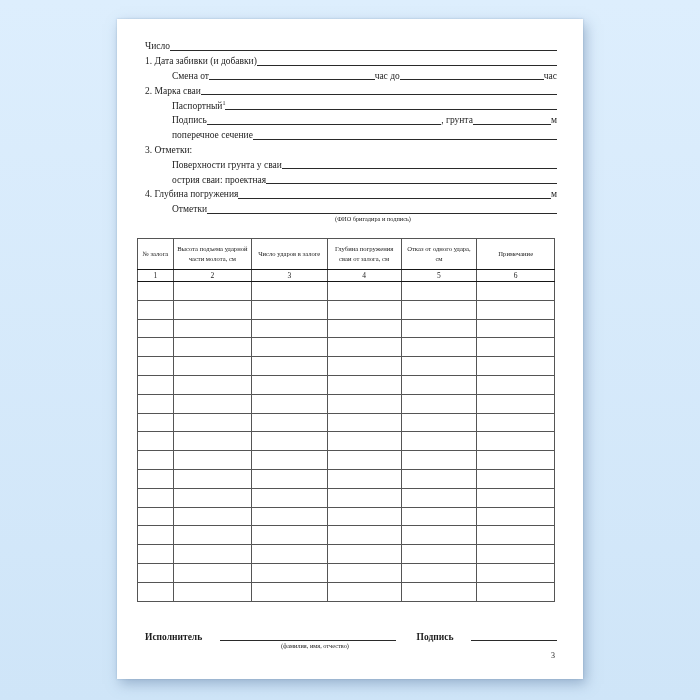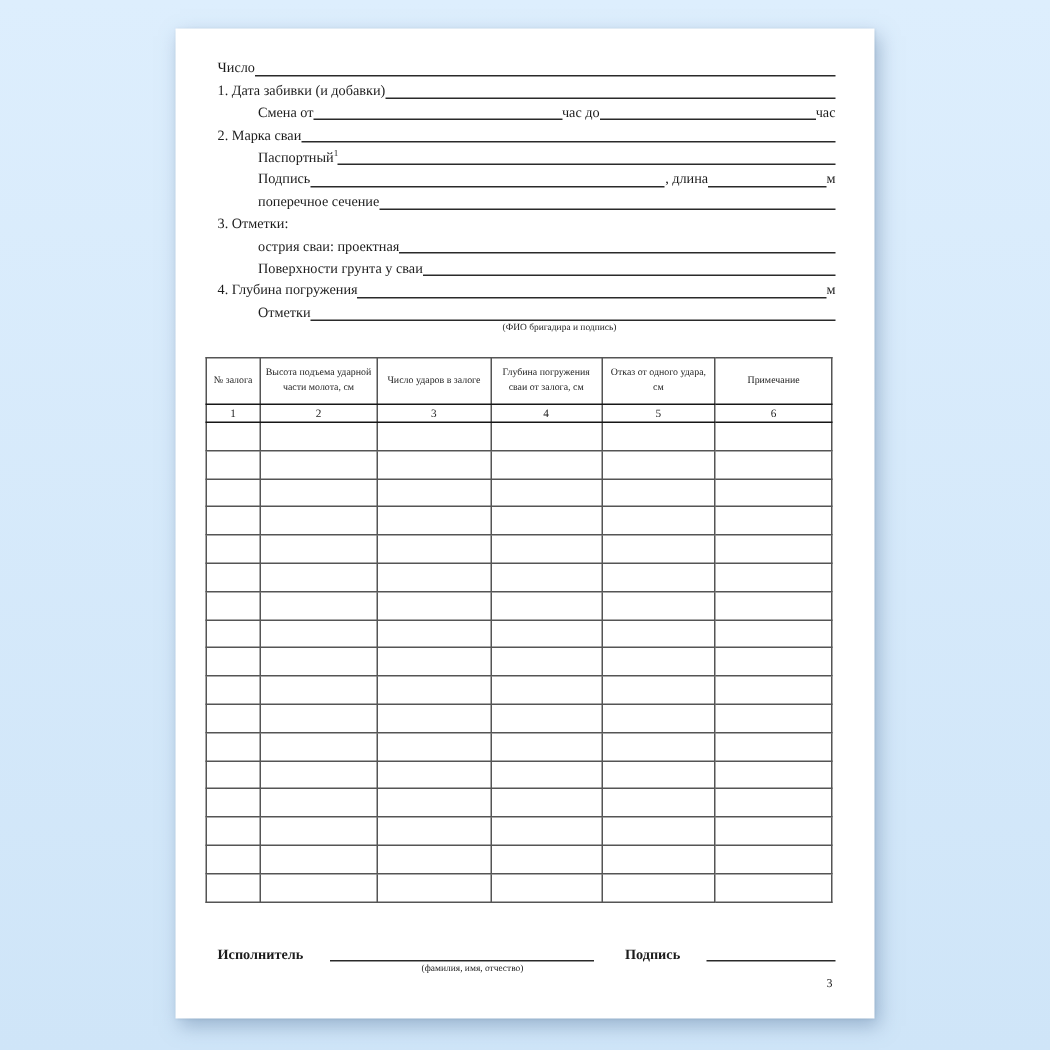--- a/index.html
+++ b/index.html
@@ -73,37 +73,37 @@
         <span class="lbl">2. Марка сваи</span>
         <span class="fill"></span>
       </div>
       <div class="form-line indent">
         <span class="lbl"><span>Паспортный</span><sup>1</sup></span>
         <span class="fill"></span>
       </div>
       <div class="form-line indent">
         <span class="lbl">Подпись</span>
         <span class="fill f3"></span>
-        <span class="lbl">, длина</span>
+        <span class="lbl">, грунта</span>
         <span class="fill"></span>
         <span class="lbl">м</span>
       </div>
       <div class="form-line indent">
         <span class="lbl">поперечное сечение</span>
         <span class="fill"></span>
       </div>
       <div class="form-line">
         <span class="lbl">3. Отметки:</span>
       </div>
       <div class="form-line indent">
+        <span class="lbl">Поверхности грунта у сваи</span>
+        <span class="fill"></span>
+      </div>
+      <div class="form-line indent">
         <span class="lbl">острия сваи: проектная</span>
-        <span class="fill"></span>
-      </div>
-      <div class="form-line indent">
-        <span class="lbl">Поверхности грунта у сваи</span>
         <span class="fill"></span>
       </div>
       <div class="form-line">
         <span class="lbl">4. Глубина погружения</span>
         <span class="fill"></span>
         <span class="lbl">м</span>
       </div>
       <div class="form-line indent">
         <span class="lbl">Отметки</span>
         <span class="fill"></span>

